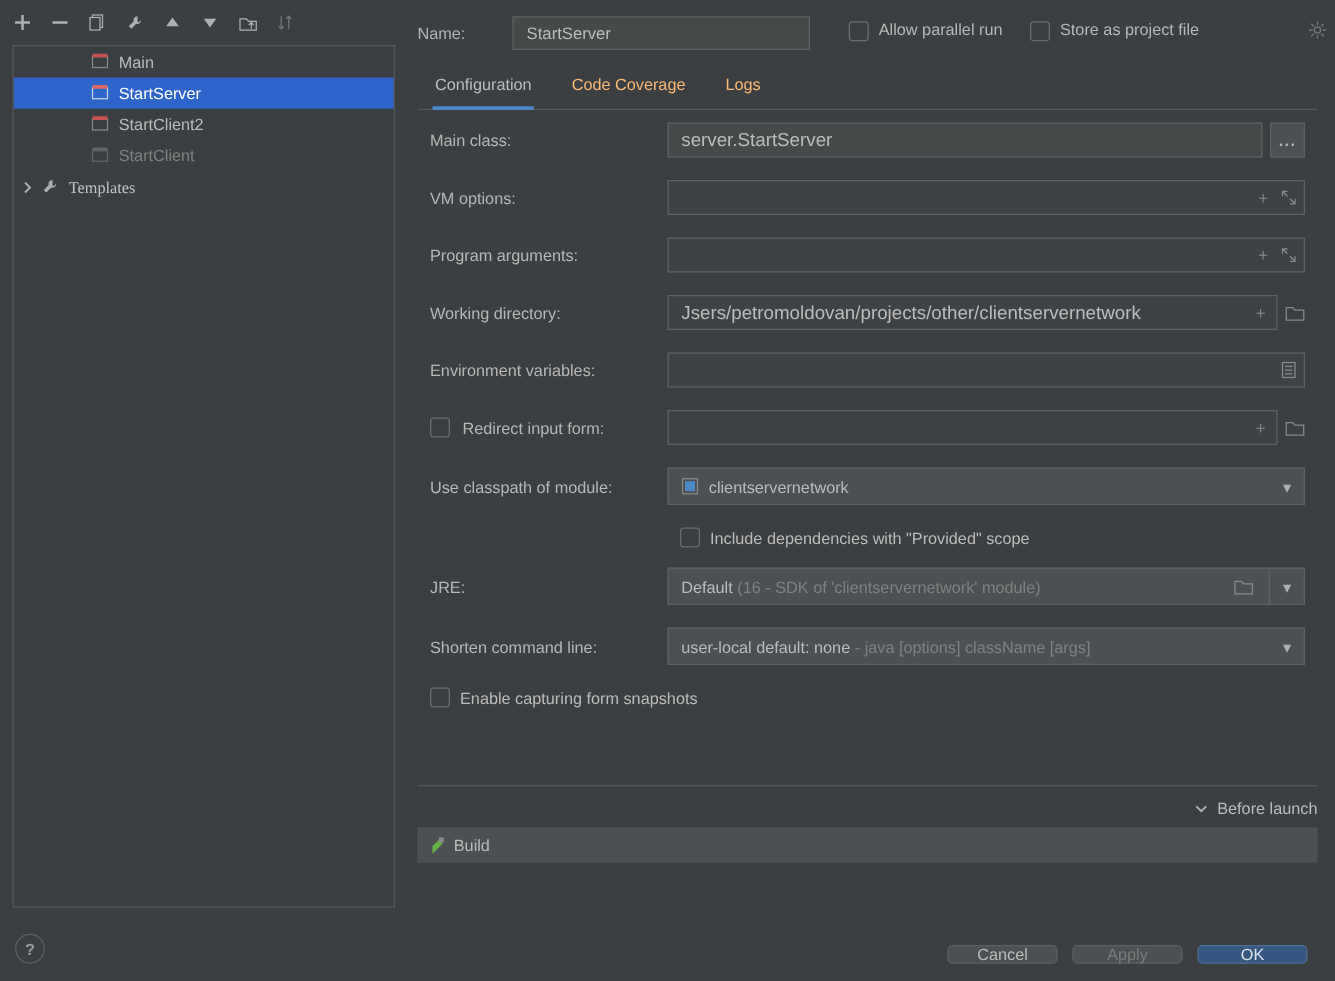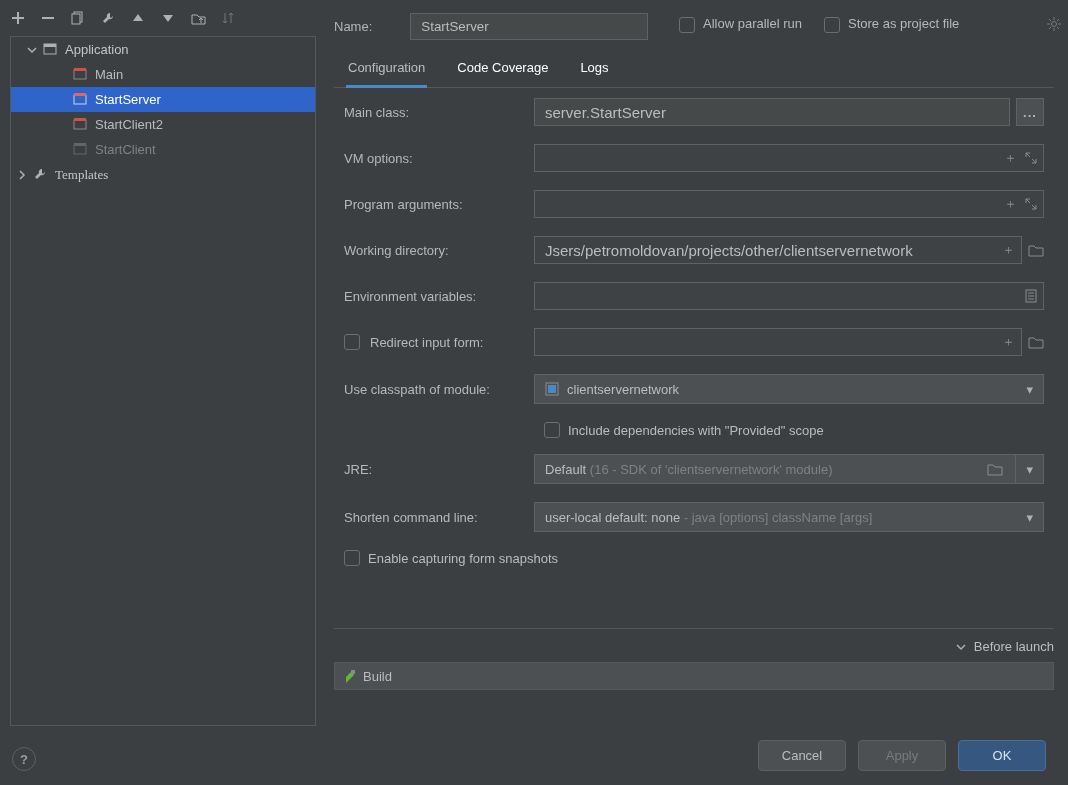--- a/index.html
+++ b/index.html
@@ -50,21 +50,21 @@
     width:238px; height:27px;
     background:#45494a; border:1px solid #616161; color:#bcbcbc;
     padding:0 10px;
   }
   .name-checks { position:absolute; top:16px; left:345px; display:flex; align-items:center; gap:22px;}
   .chk { width:16px; height:16px; border:1px solid #6d6d6d; border-radius:3px; display:inline-block; margin-right:8px; vertical-align:middle;}
   .chk-label { color:#b7b7b7;}
   .gear-right { position:absolute; top:16px; right:6px; color:#7a7a7a;}
   
   .tabs { position:absolute; top:52px; left:0; width:720px; border-bottom:1px solid #555759; display:flex; gap:28px; padding-left:12px;}
-  .tab { padding:8px 2px 10px; color:#ffffff; cursor:pointer;}
+  .tab { padding:8px 2px 10px; color:#fdba74; cursor:pointer;}
   .tab.active { color:#bdbdbd; border-bottom:3px solid #4a88c7; margin-bottom:-1px;}
   
   .form { position:absolute; top:98px; left:10px; width:700px;}
   .frow { display:flex; align-items:center; margin-bottom:18px; }
   .frow .lbl { width:190px; color:#b7b7b7;}
   .frow.narrow { margin-bottom:16px;}
   .field {
     flex:1; height:28px; background:#45494a; border:1px solid #616161;
     color:#bcbcbc; padding:0 10px; display:flex; align-items:center;
     position:relative;
@@ -86,21 +86,21 @@
   .snap-row { margin-top:8px; }
   
   .bl-wrap { position:absolute; top:628px; left:0; width:720px;}
   .bl-sep { height:1px; background:#555759; margin-bottom:10px;}
   .bl-head { display:flex; align-items:center; gap:8px; color:#bdbdbd; padding-left:6px; cursor:pointer;justify-content:flex-end;}
   .bl-list { margin-top:8px; border:1px solid #555759;}
   .bl-item { height:26px; background:#4c5052; display:flex; align-items:center; padding-left:8px; gap:6px;}
   
   .footer { position:absolute; right:22px; bottom:14px; display:flex; gap:12px;}
   .btn {
-    min-width:88px; height:31px; border:1px solid #5e6060; background:#4c5052;
+    min-width:88px; height:15px; border:1px solid #5e6060; background:#4c5052;
     color:#bcbcbc; border-radius:4px; display:flex; align-items:center; justify-content:center;
     cursor:pointer;
   }
   .btn.disabled { color:#7a7a7a;}
   .btn.primary { background:#365880; border-color:#4b6e9b; color:#d9e4ef;}
   
   svg { display:block; }
 </style>
 </head>
 <body>
@@ -144,34 +144,20 @@
       </svg>
     </span>
   <span class="ico" style="opacity:.5">
       <svg width="14" height="14">
         <path d="M4 2v10M2 10l2 2 2-2M10 12V2M8 4l2-2 2 2" stroke="#aeb0b2" fill="none"></path>
       </svg>
     </span>
 </div>
 
 <div class="tree">
-  <div class="tree-row l1">
-    <span class="arrow-ico">
-        <svg width="10" height="10">
-          <path d="M1 3l4 4 4-4" stroke="#aeb0b2" fill="none" stroke-width="1.5"></path>
-        </svg>
-      </span>
-    <span class="app-ico">
-        <svg width="14" height="14">
-          <rect x="1" y="2" width="12" height="10" fill="none" stroke="#aeb0b2"></rect>
-          <rect x="1" y="2" width="12" height="3" fill="#aeb0b2"></rect>
-        </svg>
-      </span>
-    <span>Application</span>
-  </div>
   <div class="tree-row l2">
     <span class="app-ico">
         <svg width="14" height="14">
           <rect x="1" y="3" width="12" height="9" fill="none" stroke="#8a8a8a"></rect>
           <rect x="1" y="1" width="12" height="3" fill="#c75450"></rect>
         </svg>
       </span>
     <span>Main</span>
   </div>
   <div class="tree-row l2 sel">

